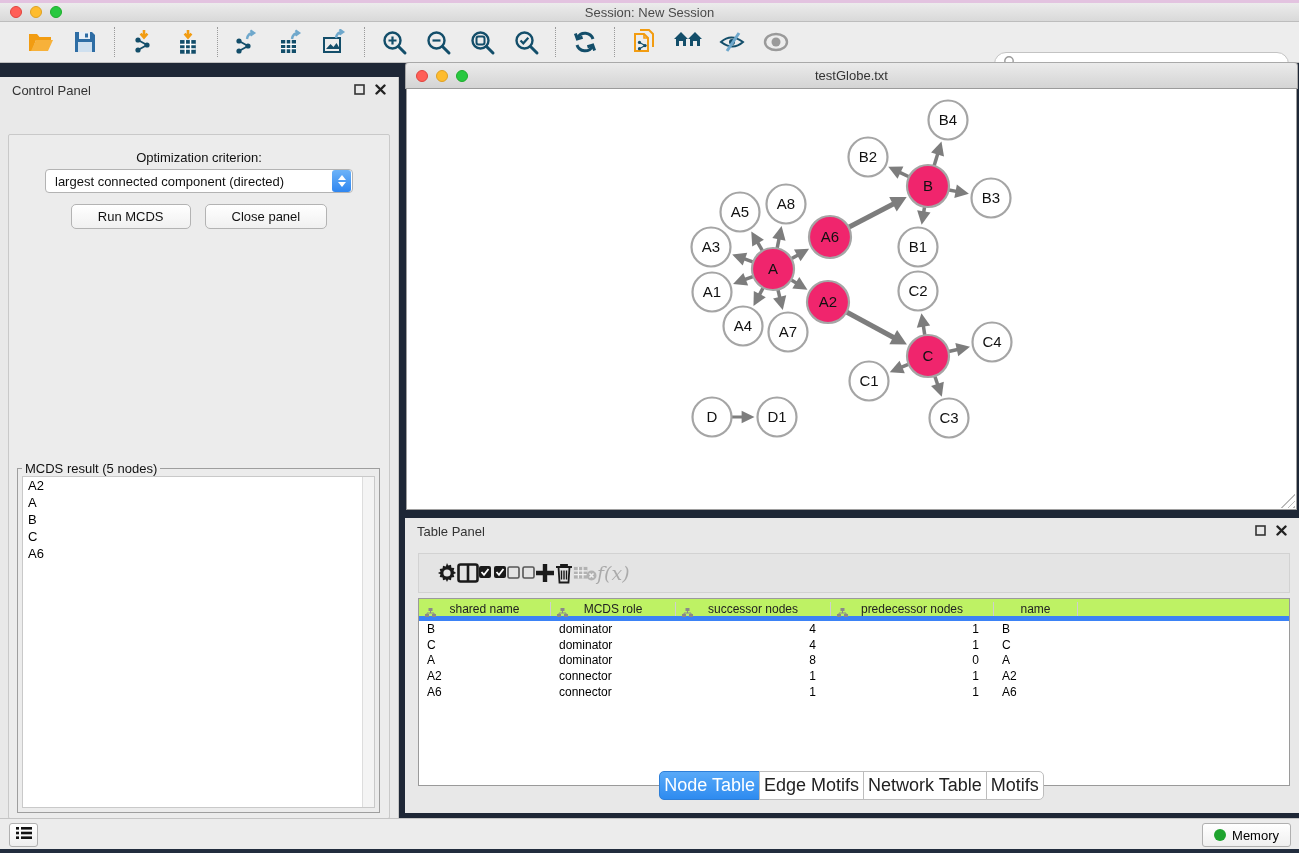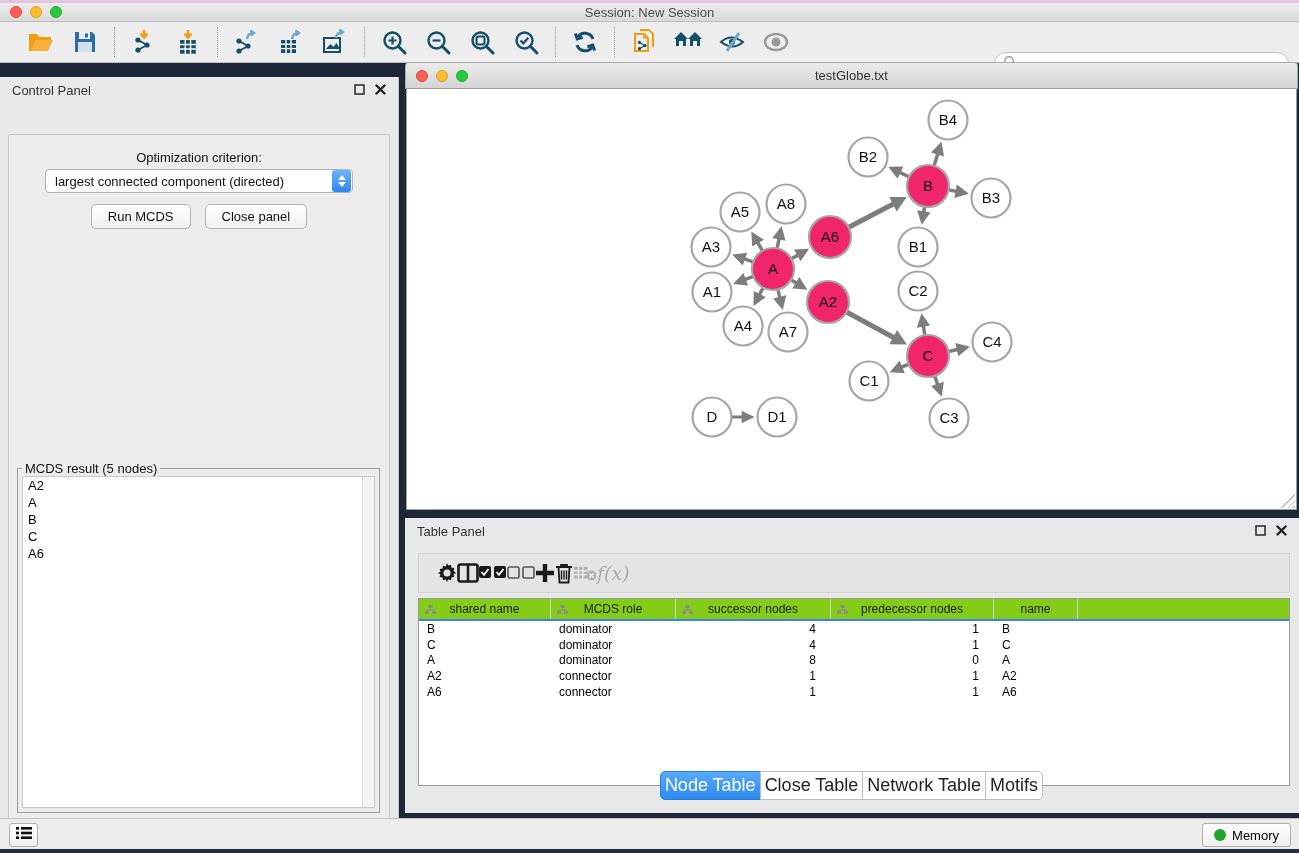--- a/index.html
+++ b/index.html
@@ -49,21 +49,21 @@
   .dropdown { position:absolute; left:36px; right:36px; top:34px; height:24px; background:#fff;
     border:1px solid #b3b3b3; border-radius:4px; display:flex; align-items:center; }
   .dropdown .dd-text { flex:1; font-size:13px; color:#111; padding-left:9px; white-space:nowrap; }
   .dd-spinner { width:19px; height:22px; border-radius:3px; margin-right:1px;
     background:linear-gradient(#6db3f8,#2f86f0); display:flex; flex-direction:column;
     align-items:center; justify-content:center; gap:2px; }
   .dd-spinner .up { width:0;height:0;border-left:4px solid transparent;border-right:4px solid transparent;border-bottom:5px solid #fff; }
   .dd-spinner .dn { width:0;height:0;border-left:4px solid transparent;border-right:4px solid transparent;border-top:5px solid #fff; }
   .cp-buttons { position:absolute; left:0; right:0; top:69px; display:flex; justify-content:center; gap:14px; }
   .btn { font-size:13px; color:#111; background:linear-gradient(#ffffff,#f0f0f0);
-    border:1px solid #b3b3b3; border-radius:5px; padding:4px 16px; }
+    border:1px solid #b3b3b3; border-radius:5px; padding:4px 26px; }
   .groupbox { position:absolute; left:8px; right:9px; top:333px; bottom:5px;
     border:1px solid #9e9e9e; }
   .groupbox-legend { position:absolute; top:-8px; left:4px; background:#ececec;
     font-size:13px; color:#111; padding:0 3px; }
   .result-list { position:absolute; left:4px; right:4px; top:7px; bottom:4px; background:#fff;
     border:1px solid #c9c9c9; overflow:hidden; }
   .result-item { font-size:13px; color:#000; padding:1px 0 1px 5px; line-height:15px; }
   .result-scroll { position:absolute; right:0; top:0; bottom:0; width:12px; background:#f4f4f4; border-left:1px solid #ddd; }
 
   
@@ -81,21 +81,21 @@
   }
 
   
   #table-panel { left:405px; top:518px; width:894px; height:295px; background:#e8e8e8; }
   #tp-toolbar { position:absolute; left:13px; right:9px; top:35px; height:40px;
     background:#e4e4e4; border:1px solid #d2d2d2; display:flex; align-items:center; padding-left:18px; }
   .tp-icon { display:flex; align-items:center; justify-content:center; height:28px; }
   .tp-icon.disabled { opacity:.45; }
   #tp-table { position:absolute; left:13px; right:9px; top:80px; height:188px;
     background:#fff; border:1px solid #9a9a9a; overflow:hidden; }
-  .th-row { display:flex; height:22px; background:#84cc16; border-bottom:2px solid #3b82f6; }
+  .th-row { display:flex; height:22px; background:#bef264; border-bottom:5px solid #3b82f6;align-items:flex-end; }
   .th-cell { position:relative; display:flex; align-items:center; justify-content:center;
     border-right:1px solid #cfcfcf; font-size:12px; color:#222; }
   .th-cell .hdr-icon { position:absolute; left:6px; top:5px; }
   .tbl-row { display:flex; height:15.8px; align-items:center; }
   .td { font-size:12px; color:#000; white-space:nowrap; }
   .td.left { text-align:left; padding-left:8px; }
   .td.right { text-align:right; padding-right:15px; }
   #tp-tabs { position:absolute; left:0; right:0; bottom:13px; display:flex; justify-content:center; }
   .tp-tab { font-size:18px; color:#222; background:#fff; border:1px solid #bdbdbd;
     padding:3px 4px; margin-left:-1px; }
@@ -632,21 +632,21 @@
           <div class="td left" style="width: 132px;">A6</div>
           <div class="td left" style="width: 125px;">connector</div>
           <div class="td right" style="width: 155px;">1</div>
           <div class="td right" style="width: 163px;">1</div>
           <div class="td left" style="width: 84px;">A6</div>
         </div>
       </div>
   </div>
   <div id="tp-tabs">
       <div class="tp-tab active">Node Table</div>
-      <div class="tp-tab">Close Table</div>
+      <div class="tp-tab">Edge Motifs</div>
       <div class="tp-tab">Network Table</div>
       <div class="tp-tab">Motifs</div>
     </div>
 </div>
 
 <div id="status-bar" class="abs">
   <div id="list-btn">
     <span>
       <svg width="16" height="14" viewBox="0 0 16 14">
           <g fill="#111">

